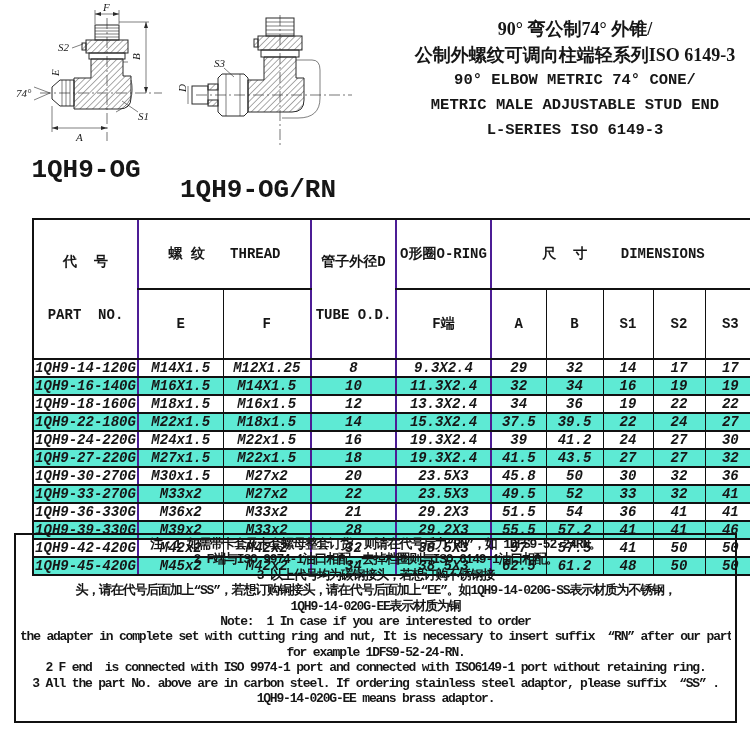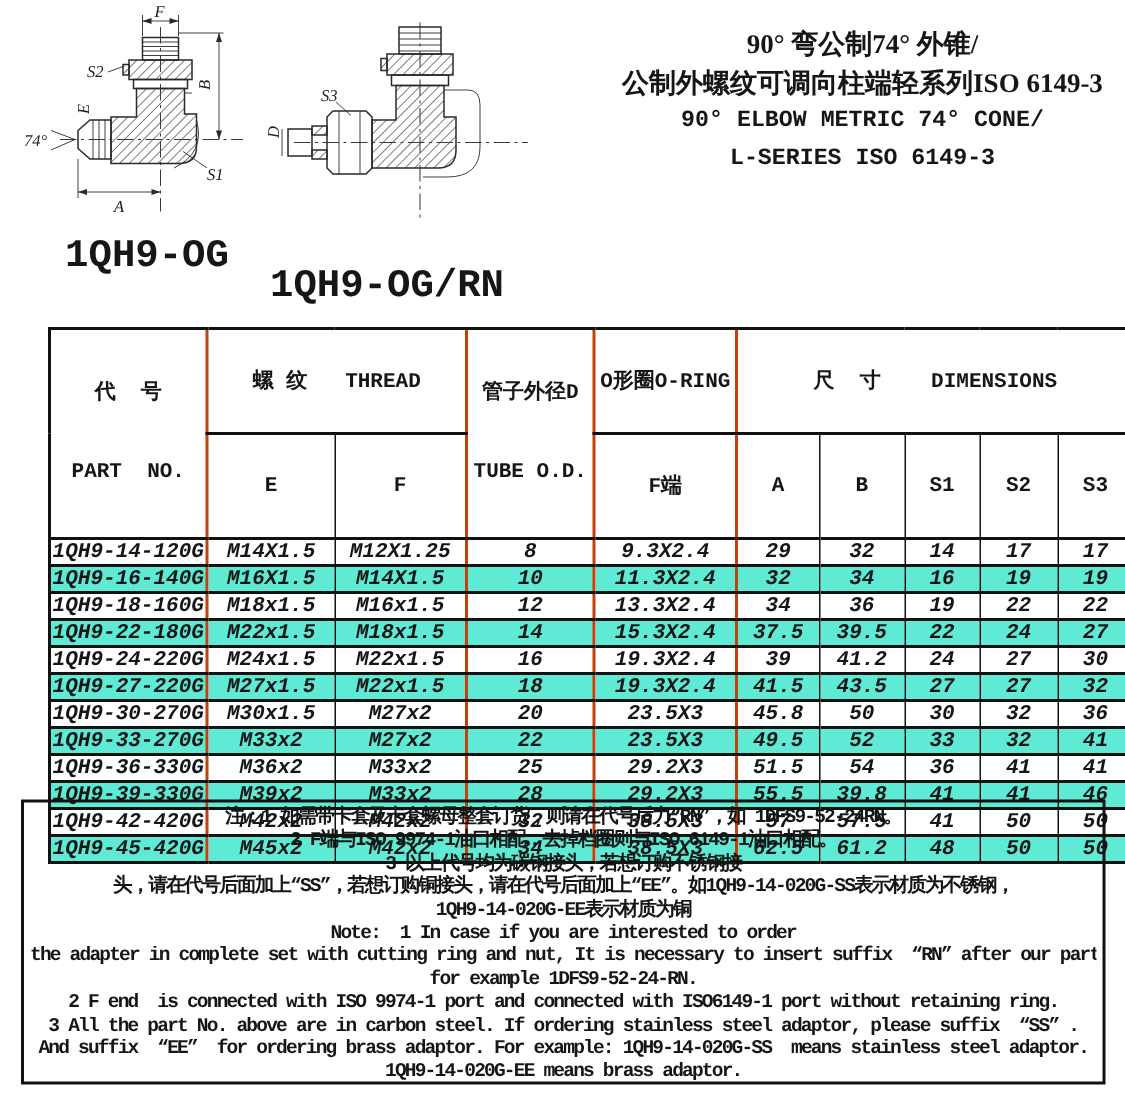--- a/index.html
+++ b/index.html
@@ -5,21 +5,21 @@
   html,body{margin:0;padding:0;background:#fff;}
   #page{position:relative;width:750px;height:736px;background:#ffffff;overflow:hidden;
         font-family:"Liberation Mono","DejaVu Sans Mono",monospace;color:#161616;}
 
   
   .drawing{position:absolute;top:0;}
   #draw-left{left:10px;}
   #draw-right{left:178px;}
   .dcap{position:absolute;top:155px;height:32px;font-weight:bold;font-size:26px;
         letter-spacing:0px;text-align:center;white-space:pre;}
-  #cap-left{left:14px;width:168px;}
+  #cap-left{left:2px;width:168px;}
   #cap-right{left:178px;width:160px;margin-top:20px;}
   svg .ln{stroke:#2a2a2a;stroke-width:1;fill:none;}
   svg .thin{stroke:#2a2a2a;stroke-width:.6;fill:none;}
   svg .cl{stroke:#3a3a3a;stroke-width:.7;fill:none;stroke-dasharray:11 3 2 3;}
   svg .hat{stroke:#2a2a2a;stroke-width:1;}
   svg .dlbl{font-family:"Liberation Serif","DejaVu Serif",serif;font-style:italic;
             font-size:11px;fill:#222;}
   svg .ar{fill:#2a2a2a;stroke:none;}
 
   
@@ -31,21 +31,21 @@
   
   #spec-table{position:absolute;left:0;top:218px;width:723px;border-collapse:collapse;
               table-layout:fixed;font-size:14px;font-weight:bold;margin-left:32px;}
   #spec-table th,#spec-table td{border:1px solid #111;border-top:2px solid #111;
               border-bottom:2px solid #111;padding:0;text-align:center;vertical-align:middle;
               white-space:pre;overflow:hidden;}
   #spec-table{border:2px solid #111;}
   #spec-table thead tr{height:23px;}
   #spec-table tbody tr{height:14px;font-style:italic;}
   #spec-table tbody tr.alt{background:#5eead4;}
-  #spec-table .gb{border-left:2px solid #c2410c;}
+  #spec-table .gb{border-left:2px solid #4c1d95;}
   .hdr2{line-height:21px;}
 
   
   #notes-box{position:absolute;left:14px;top:533px;width:723px;height:190px;
              border:2px solid #111;box-sizing:border-box;padding:2px 4px;overflow:hidden;text-align:center;}
   .note-line{white-space:pre;font-size:13px;line-height:15.4px;letter-spacing:-1.2px;
              font-weight:bold;overflow:hidden;}
 </style>
 </head>
 <body>
@@ -142,20 +142,21 @@
     <text class="dlbl" transform="rotate(-90 8,92)" x="8" y="92">D</text>
   </svg>
 
   <div id="cap-left" class="dcap">1QH9-OG</div>
   <div id="cap-right" class="dcap">1QH9-OG/RN</div>
 
   <div id="title-block">
     <div class="t-cn">90° 弯公制74° 外锥/</div>
     <div class="t-cn">公制外螺纹可调向柱端轻系列ISO 6149-3</div>
     <div class="t-en">90° ELBOW METRIC 74° CONE/</div>
+    <div class="t-en">METRIC MALE ADJUSTABLE STUD END</div>
     <div class="t-en">L-SERIES ISO 6149-3</div>
   </div>
 
   <table id="spec-table">
     <colgroup>
       <col style="width:105px">
         <col style="width:85px">
         <col style="width:88px">
       <col style="width:85px">
         <col style="width:95px">
@@ -284,36 +285,36 @@
           <td class="gb">49.5</td>
           <td>52</td>
           <td>33</td>
           <td>32</td>
           <td>41</td>
         </tr>
         <tr>
           <td>1QH9-36-330G</td>
           <td class="gb">M36x2</td>
           <td>M33x2</td>
-          <td class="gb">25</td>
+          <td class="gb">21</td>
           <td class="gb">29.2X3</td>
           <td class="gb">51.5</td>
           <td>54</td>
           <td>36</td>
           <td>41</td>
           <td>41</td>
         </tr>
         <tr class="alt">
           <td>1QH9-39-330G</td>
           <td class="gb">M39x2</td>
           <td>M33x2</td>
           <td class="gb">28</td>
           <td class="gb">29.2X3</td>
           <td class="gb">55.5</td>
-          <td>39.8</td>
+          <td>57.2</td>
           <td>41</td>
           <td>41</td>
           <td>46</td>
         </tr>
         <tr>
           <td>1QH9-42-420G</td>
           <td class="gb">M42x2</td>
           <td>M42x2</td>
           <td class="gb">32</td>
           <td class="gb">38.5X3</td>
@@ -342,17 +343,16 @@
       <div class="note-line">注：1 如需带卡套及卡套螺母整套订货，则请在代号后力“RN”，如 1DFS9-52-24RN。</div>
       <div class="note-line">2 F端与ISO 9974-1油口相配，去掉档圈则与ISO 6149-1油口相配。</div>
       <div class="note-line">3 以上代号均为碳钢接头，若想订购不锈钢接</div>
       <div class="note-line">头，请在代号后面加上“SS”，若想订购铜接头，请在代号后面加上“EE”。如1QH9-14-020G-SS表示材质为不锈钢，</div>
       <div class="note-line">1QH9-14-020G-EE表示材质为铜</div>
       <div class="note-line">Note:  1 In case if you are interested to order</div>
       <div class="note-line">the adapter in complete set with cutting ring and nut, It is necessary to insert suffix  “RN” after our part no.</div>
       <div class="note-line">for example 1DFS9-52-24-RN.</div>
       <div class="note-line">2 F end  is connected with ISO 9974-1 port and connected with ISO6149-1 port without retaining ring.</div>
       <div class="note-line">3 All the part No. above are in carbon steel. If ordering stainless steel adaptor, please suffix  “SS” .</div>
-      <div class="note-line">And suffix  “EE”  for ordering brass adaptor. For example: 1QH9-14-020G-SS  means stainless steel adaptor.</div>
       <div class="note-line">1QH9-14-020G-EE means brass adaptor.</div>
     </div>
 
 </div>
 
 </body></html>

